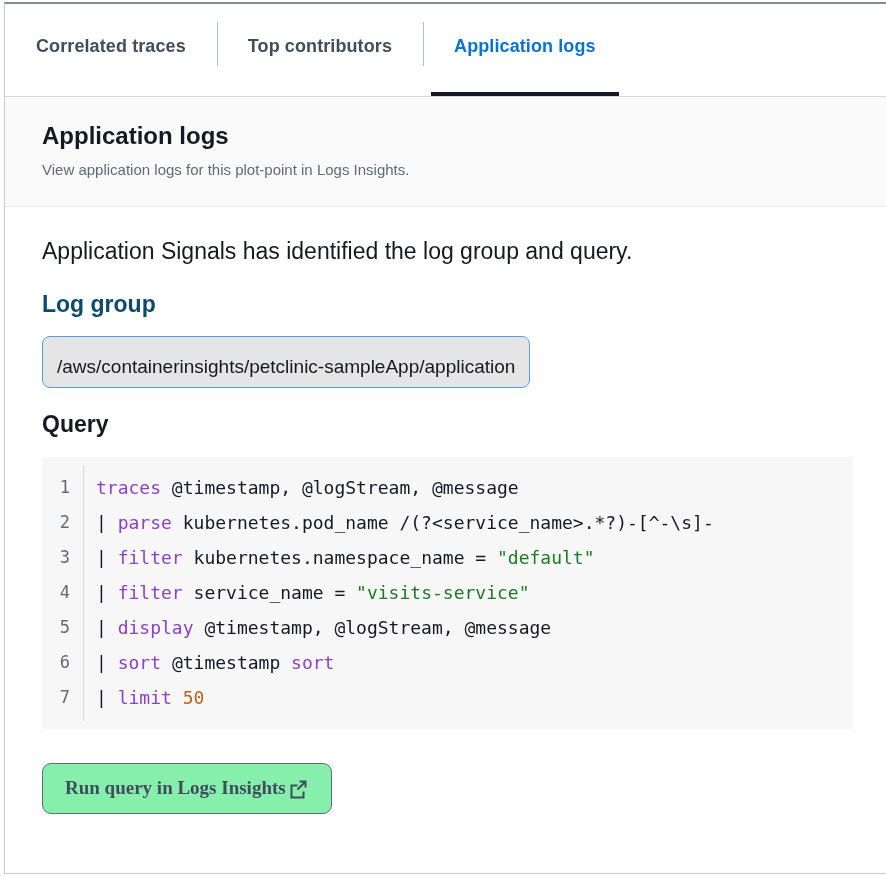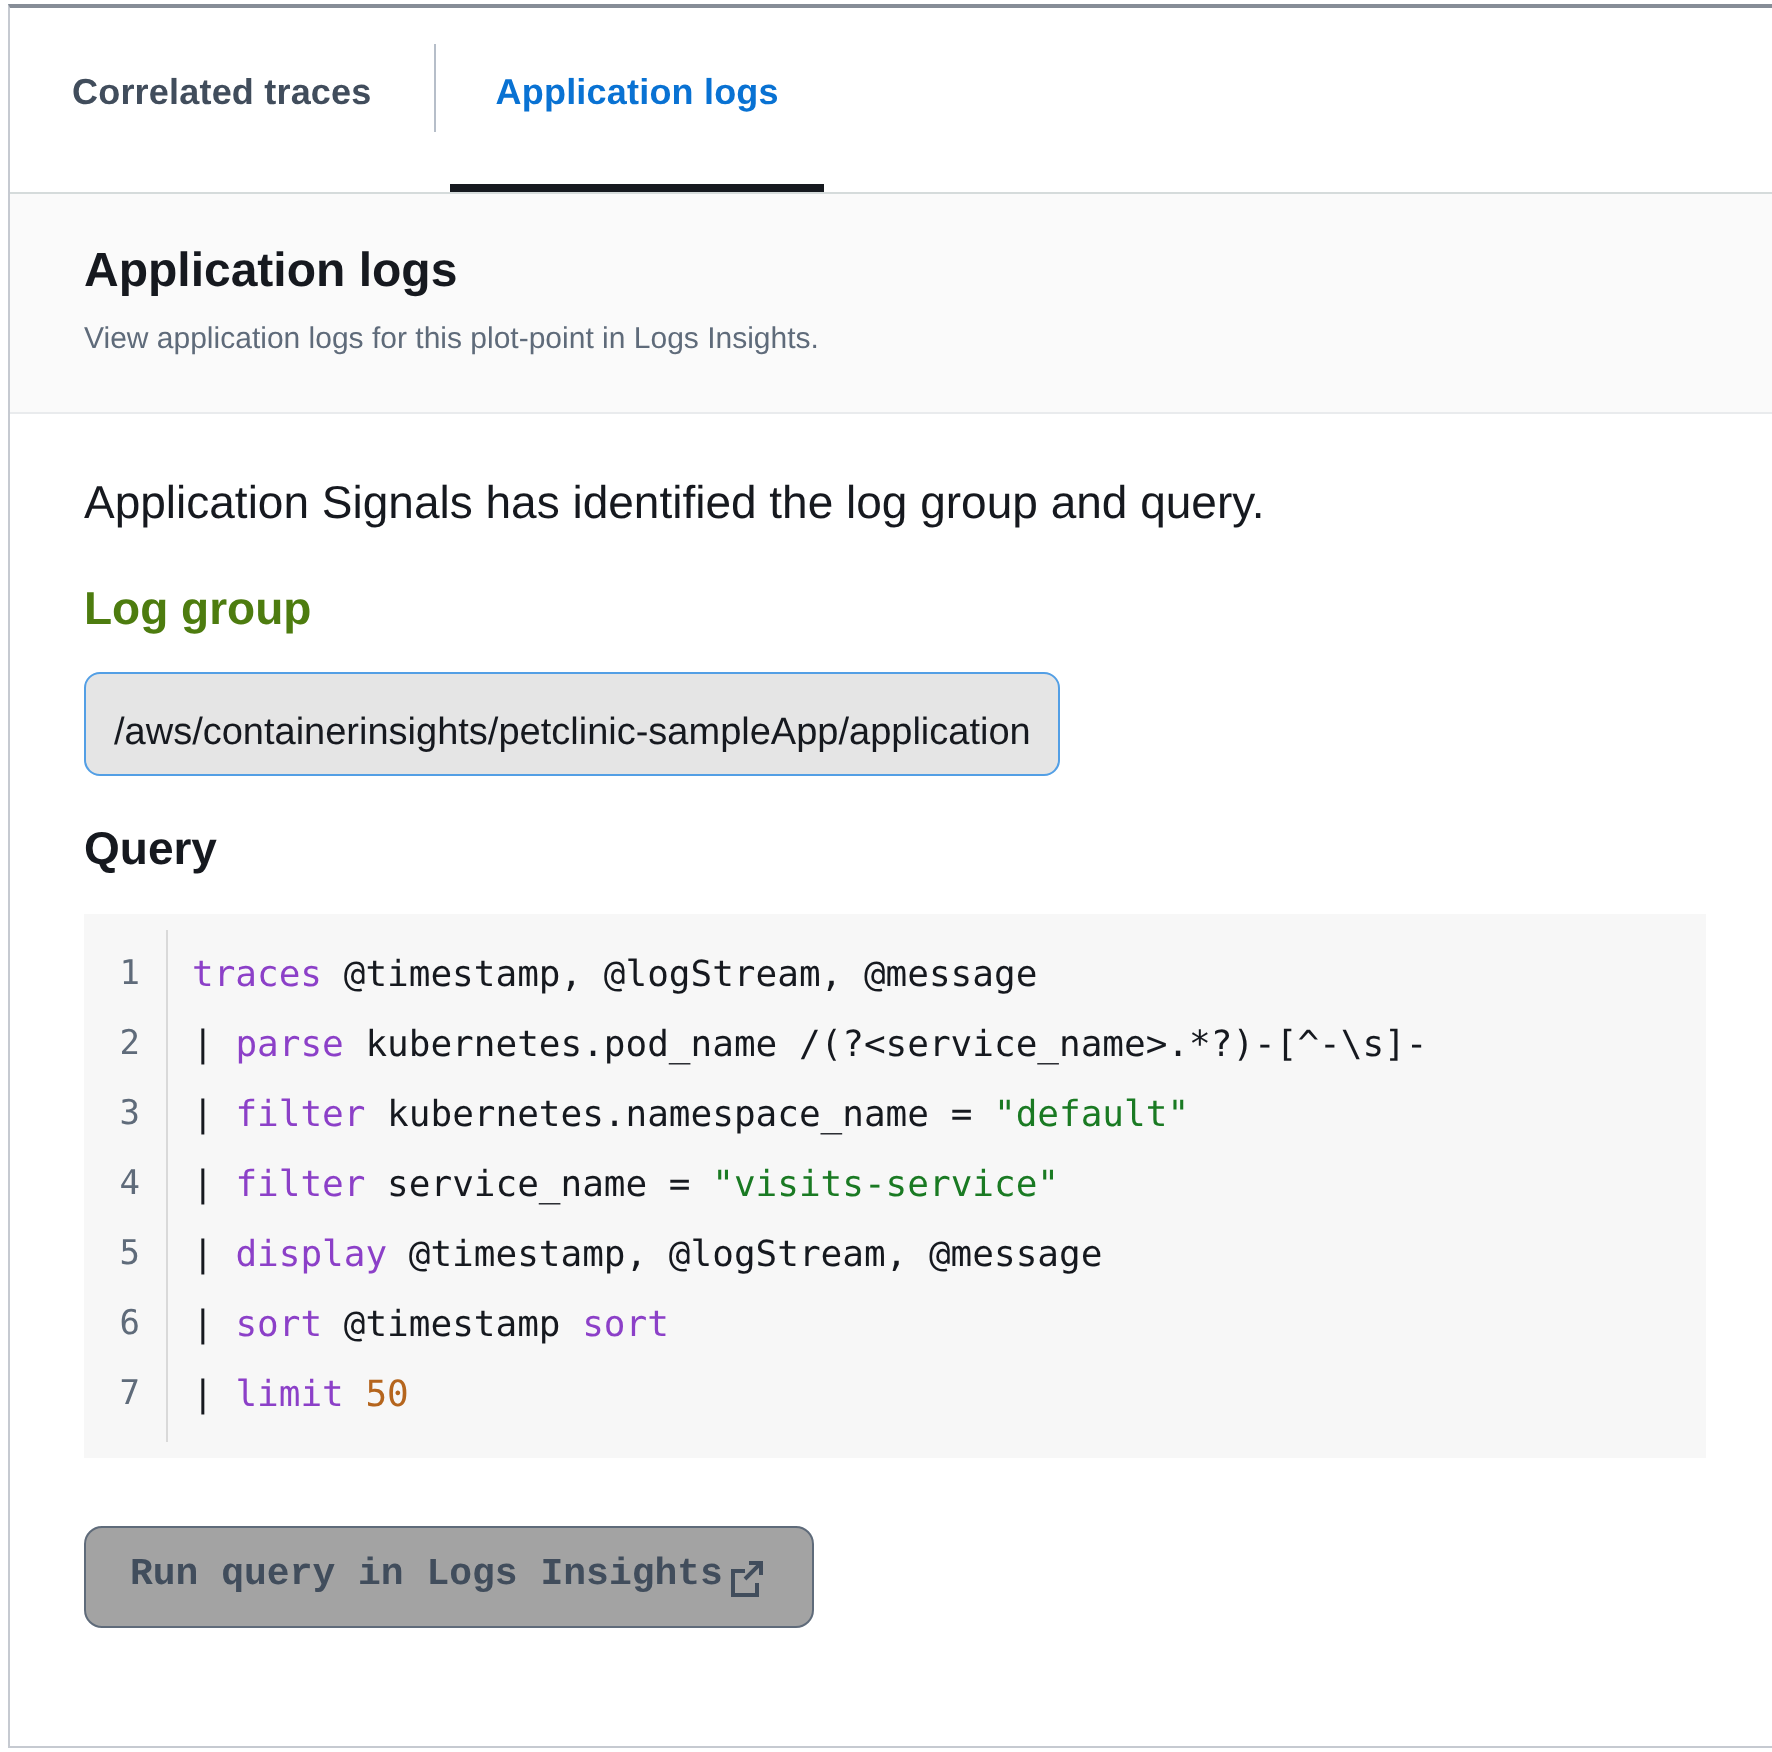--- a/index.html
+++ b/index.html
@@ -107,21 +107,21 @@
   }
   .intro-text {
     font-size: 23px;
     color: #16191f;
     margin: 0 0 24px 0;
     line-height: 1.3;
   }
   .field-label {
     font-size: 23px;
     font-weight: bold;
-    color: #4d7c0f;
+    color: #0c4a6e;
     margin: 6px 0 17px 0;
     line-height: 1.2;
   }
   .loggroup-token {
     display: inline-block;
     background: #e5e5e5;
     border: 1px solid #539fe5;
     border-radius: 8px;
     padding: 19px 14px 10px 14px;
     font-size: 19px;
@@ -184,42 +184,45 @@
   .pipe { color: #16191f; }
 
   
   .btn-row {
     padding: 34px 37px 0 37px;
   }
   .run-btn {
     display: inline-flex;
     align-items: center;
     gap: 2px;
-    background: #a3a3a3;
+    background: #86efac;
     border: 1px solid #5f6b7a;
     border-radius: 9px;
     padding: 13px 22px 14px 22px;
-    font-family: Liberation Mono, monospace;
+    font-family: Liberation Serif, serif;
     font-size: 19px;
     font-weight: bold;
     color: #414d5c;
     cursor: pointer;
     line-height: 1;
   }
   .ext-icon { display: inline-flex; margin-top: 1px; }
 </style>
 </head>
 <body>
 
 <div id="root">
   <div class="panel">
 
     <div class="tabbar">
       <div class="tab">
         <span>Correlated traces</span>
+      </div>
+      <div class="tab">
+        <span>Top contributors</span>
       </div>
       <div class="tab active">
         <span>Application logs</span>
       </div>
     </div>
 
     <div class="section-head">
       <h2 class="section-title">Application logs</h2>
       <p class="section-sub">View application logs for this plot-point in Logs Insights.</p>
     </div>

